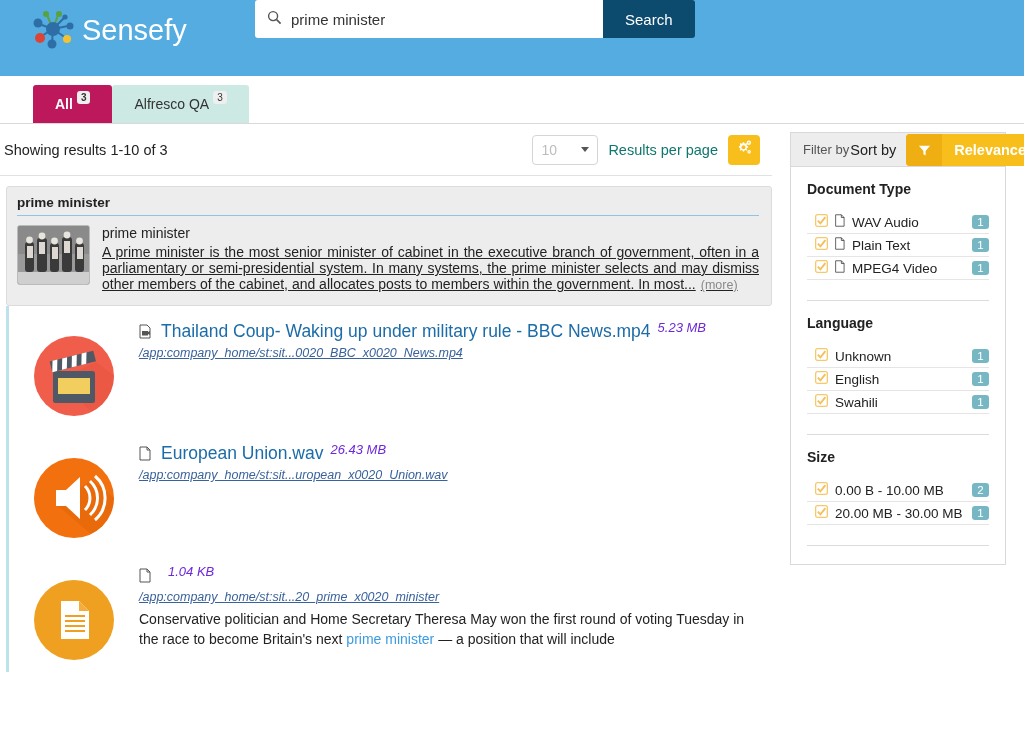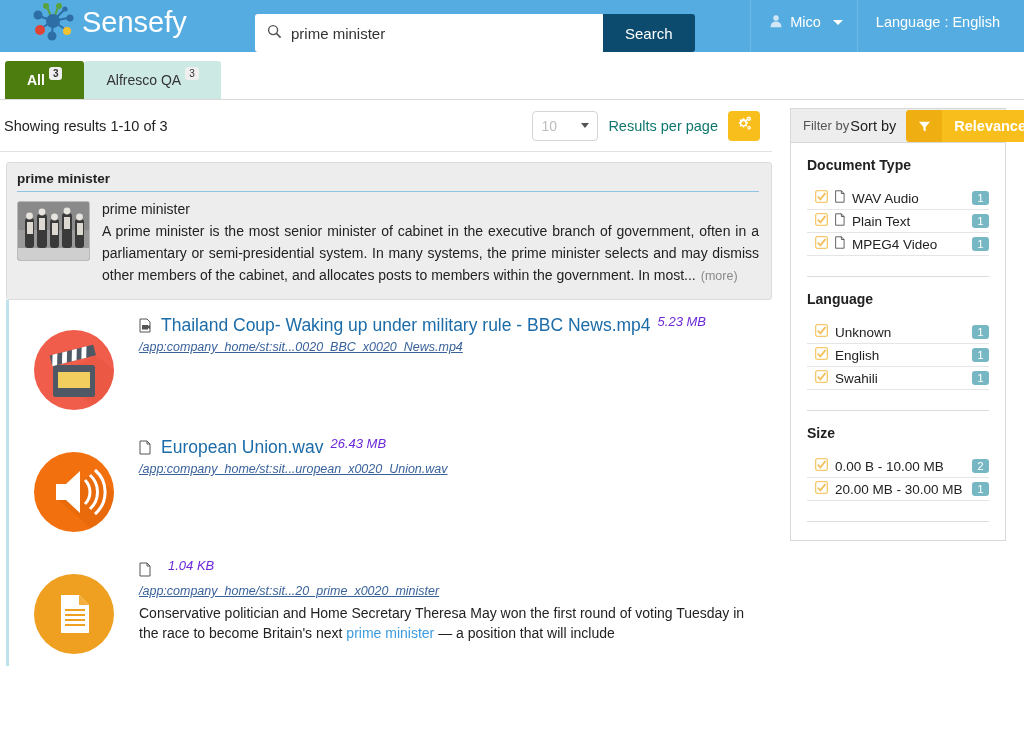--- a/index.html
+++ b/index.html
@@ -6,24 +6,24 @@
   html, body {
     margin: 0; padding: 0;
     width: 1024px; height: 739px;
     background: #ffffff;
     font-family: "Liberation Sans", sans-serif;
     overflow: hidden;
   }
   
   .header {
     position: relative;
-    height: 52px;
+    height: 76px;
     background: #55ACE0;
     display: flex;
-    align-items: flex-end;
+    align-items: flex-start;
   }
   .brand {
     display: flex; align-items: center;
     width: 255px; height: 60px;
     padding-left: 30px;
     background: #55ACE0;
   }
   .logo-mark { width: 46px; height: 40px; flex: 0 0 46px; }
   .brand-name {
     color: #ffffff;
@@ -96,21 +96,21 @@
   }
   .tab {
     display: flex; align-items: center;
     height: 38px;
     padding: 0 22px;
     font-size: 14px;
     cursor: pointer;
     border-radius: 3px 3px 0 0;
     position: relative;
   }
-  .tab.active { background: #4d7c0f; color: #ffffff; font-weight: bold; }
+  .tab.active { background: #be185d; color: #ffffff; font-weight: bold; margin-left: 28px; }
   .tab.inactive { background: #CCE9E4; color: #333333; }
   .tab .badge {
     font-size: 10px;
     margin-left: 4px;
     align-self: flex-start;
     margin-top: 6px;
     background: #EFEFEF;
     color: #333;
     border-radius: 3px;
     padding: 1px 4px;
@@ -202,22 +202,23 @@
     flex: 0 0 73px;
     border: 1px solid #bbb;
     border-radius: 3px;
     background: #8d8d8d;
     margin-right: 12px;
     overflow: hidden;
   }
   .ktext { flex: 1; }
   .kname { font-size: 14px; color: #222; margin-bottom: 3px; }
   .kdesc {
-    font-size: 14px; color: #222; line-height: 22px;
+    font-size: 14px; color: #222; line-height: 16px;
     text-align: justify;
+    text-decoration: underline;
   }
   .kmore { color: #8a8a8a; font-size: 12.5px; margin-left: 5px; cursor:pointer; }
 
   
   .results { padding: 0 8px 0 6px; }
   .result {
     display: flex;
     border-left: 3px solid #BEE2EC;
     padding: 14px 0 10px 0;
     min-height: 122px;
@@ -315,35 +316,20 @@
     <span class="search-icon">
       <svg viewBox="0 0 16 16" width="15" height="15">
         <circle cx="6.5" cy="6.5" r="4.8" fill="none" stroke="#555" stroke-width="1.5"></circle>
         <line x1="10" y1="10" x2="14.5" y2="14.5" stroke="#555" stroke-width="1.7"></line>
       </svg>
     </span>
     <input class="search-input" type="text" value="prime minister" style="">
   </div>
   <button class="search-btn">Search</button>
 
-  <div class="hdr-right">
-    <div class="hdr-cell user">
-      <span class="user-icon">
-        <svg viewBox="0 0 16 16" width="14" height="14">
-          <circle cx="8" cy="4.6" r="3.1" fill="#DDEEF9"></circle>
-          <path d="M1.8 15 C1.8 10.4 5 8.6 8 8.6 C11 8.6 14.2 10.4 14.2 15 Z" fill="#DDEEF9"></path>
-        </svg>
-      </span>
-      <span>Mico</span>
-      <span class="caret-down"></span>
-    </div>
-    <div class="hdr-cell lang">
-      <span>Language : English</span>
-    </div>
-  </div>
 </div>
 
 <div class="tabs-area">
   <div class="tab active">
     <span>All</span>
     <span class="badge">3</span>
   </div>
   <div class="tab inactive">
     <span>Alfresco QA</span>
     <span class="badge">3</span>

